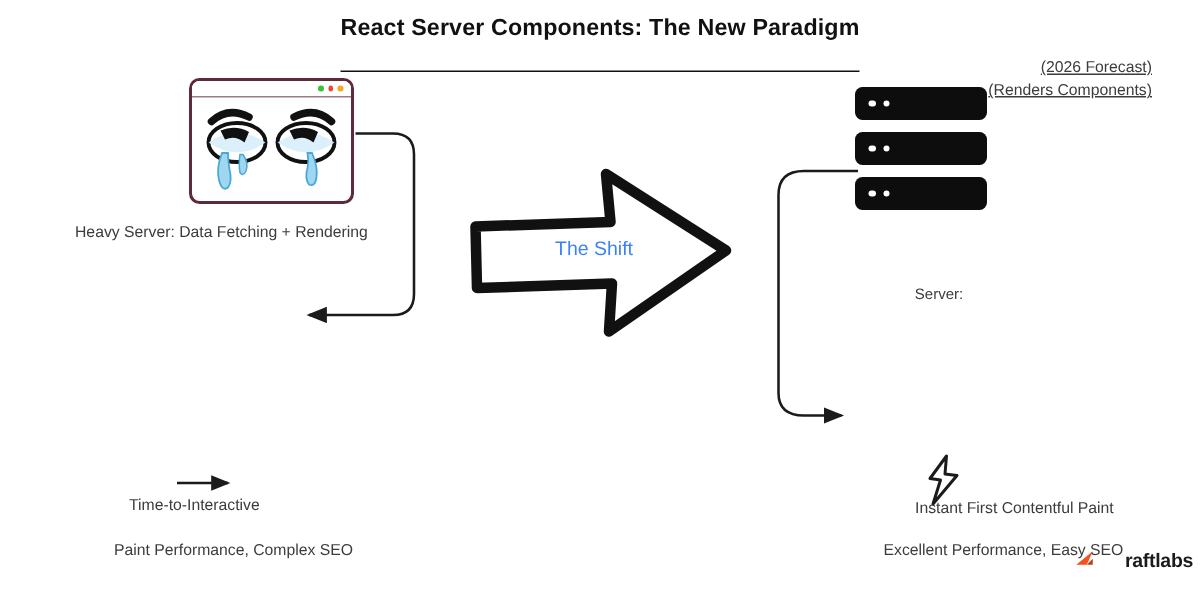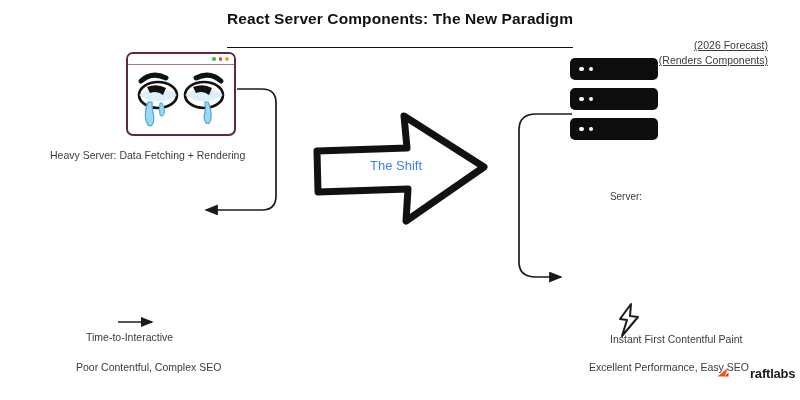--- a/index.html
+++ b/index.html
@@ -162,21 +162,21 @@
         <path d="M75,34 Q79,43 78,50 Q77,57 73,55 Q70,51 72,44 Q73,39 72,34 z" fill="#9fd6f0" stroke="#4aa8d8" stroke-width="1.2"></path>
         <path d="M29,35 Q33,41 31,46 Q29,50 27,47 Q26,42 27,35 z" fill="#9fd6f0" stroke="#4aa8d8" stroke-width="1"></path>
       </svg>
     </div>
   </div>
 
   <div class="abs cap" id="cap-heavy">Heavy Server: Data Fetching + Rendering</div>
 
 
   <div class="abs cap" id="cap-tti">Time-to-Interactive</div>
-  <div class="abs cap" id="cap-poor">Poor Contentful, Complex SEO</div>
+  <div class="abs cap" id="cap-poor">Paint Performance, Complex SEO</div>
 
   <div class="abs" id="shift-arrow">
     <svg style="position:absolute;left:0;top:0;width:180px;height:120px;" viewBox="0 0 180 120">
       <path d="M5,43 L95,40 L92,8 L172,59 L94,113 L96,81 L6,84 z" fill="#ffffff" stroke="#111111" stroke-width="7" stroke-linejoin="round" stroke-linecap="round"></path>
     </svg>
     <div class="shift-label">The Shift</div>
   </div>
 
   <div class="abs" id="server-stack">
     <div class="server" id="srv0">

